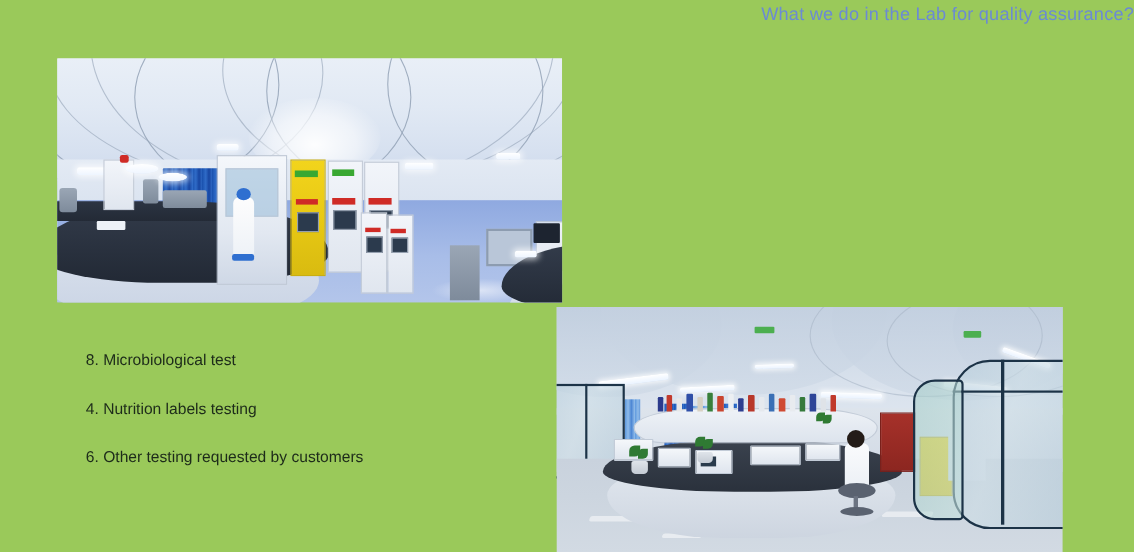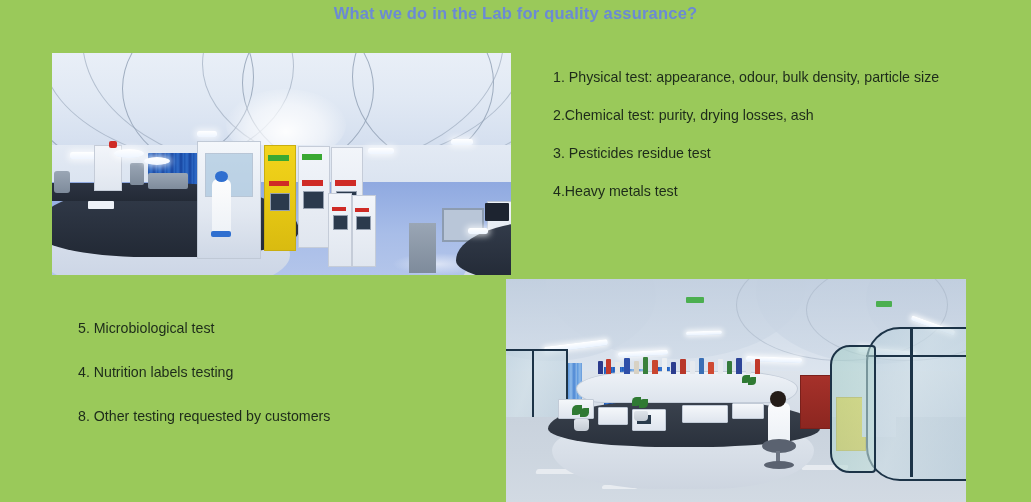--- a/index.html
+++ b/index.html
@@ -19,23 +19,23 @@
     inset: 0;
     background: #9ac95a;
   }
 
   
   .slide-title {
     position: absolute;
     left: 0;
     top: 4px;
     width: 1031px;
-    text-align: center;
+    text-align: right;
     font-size: 16.5px;
-    font-weight: bold;
+    font-weight: normal;
     color: #6b8ad4;
     letter-spacing: 0.2px;
     white-space: nowrap;
   }
 
   
   .photo {
     position: absolute;
     overflow: hidden;
   }
@@ -385,31 +385,25 @@
     <div class="p1-frame" style="left:390px; top:155px; width:38px; height:30px;"></div>
 
     <div class="p1-door" style="left:435px; top:148px; width:26px; height:56px;"></div>
 
     <div class="p1-bench-base" style="left:410px; top:188px; width:190px; height:70px;"></div>
     <div class="p1-bench-curve" style="left:404px; top:168px; width:200px; height:62px;"></div>
     <div class="p1-monitor" style="left:433px; top:150px; width:24px; height:18px;"></div>
     <div class="p1-light" style="left:416px; top:175px; width:20px; height:6px;"></div>
   </div>
 
-  <div class="list-block" id="list-right">
-    <div class="list-item">1. Physical test: appearance, odour, bulk density, particle size</div>
-    <div class="list-item">2.Chemical test: purity, drying losses, ash</div>
-    <div class="list-item">3. Pesticides residue test</div>
-    <div class="list-item">4.Heavy metals test</div>
-  </div>
 
   <div class="list-block" id="list-bottom-left">
-    <div class="list-item">5. Microbiological test</div>
+    <div class="list-item">8. Microbiological test</div>
     <div class="list-item">4. Nutrition labels testing</div>
-    <div class="list-item">8. Other testing requested by customers</div>
+    <div class="list-item">6. Other testing requested by customers</div>
   </div>
 
   <div class="photo" id="photo-lab-testbench">
     <div class="p2-bg"></div>
     <div class="p2-ceiling"></div>
 
     <div class="p2-ceil-curve" style="left:-60px; top:-48px; width:210px; height:130px;"></div>
     <div class="p2-ceil-curve" style="left:40px;  top:-70px; width:260px; height:150px;"></div>
     <div class="p2-ceil-curve" style="left:250px; top:-60px; width:240px; height:145px;"></div>
     <div class="p2-ceil-curve" style="left:360px; top:-40px; width:180px; height:120px;"></div>

